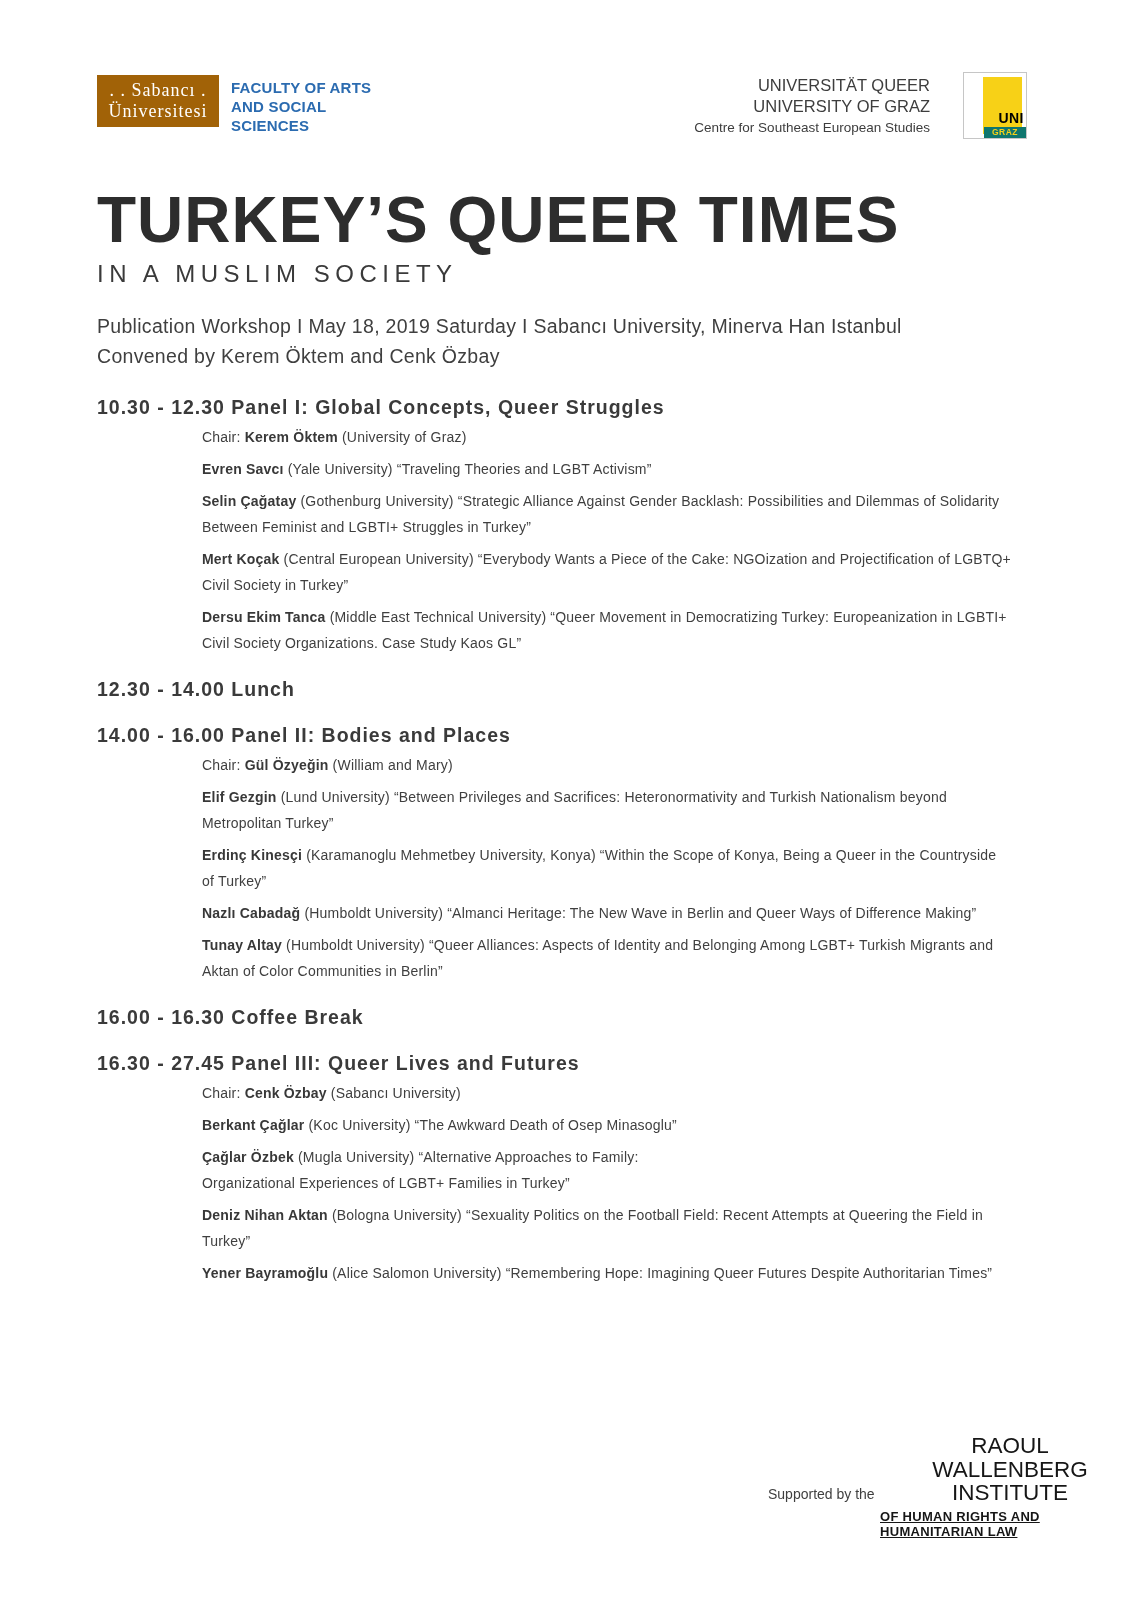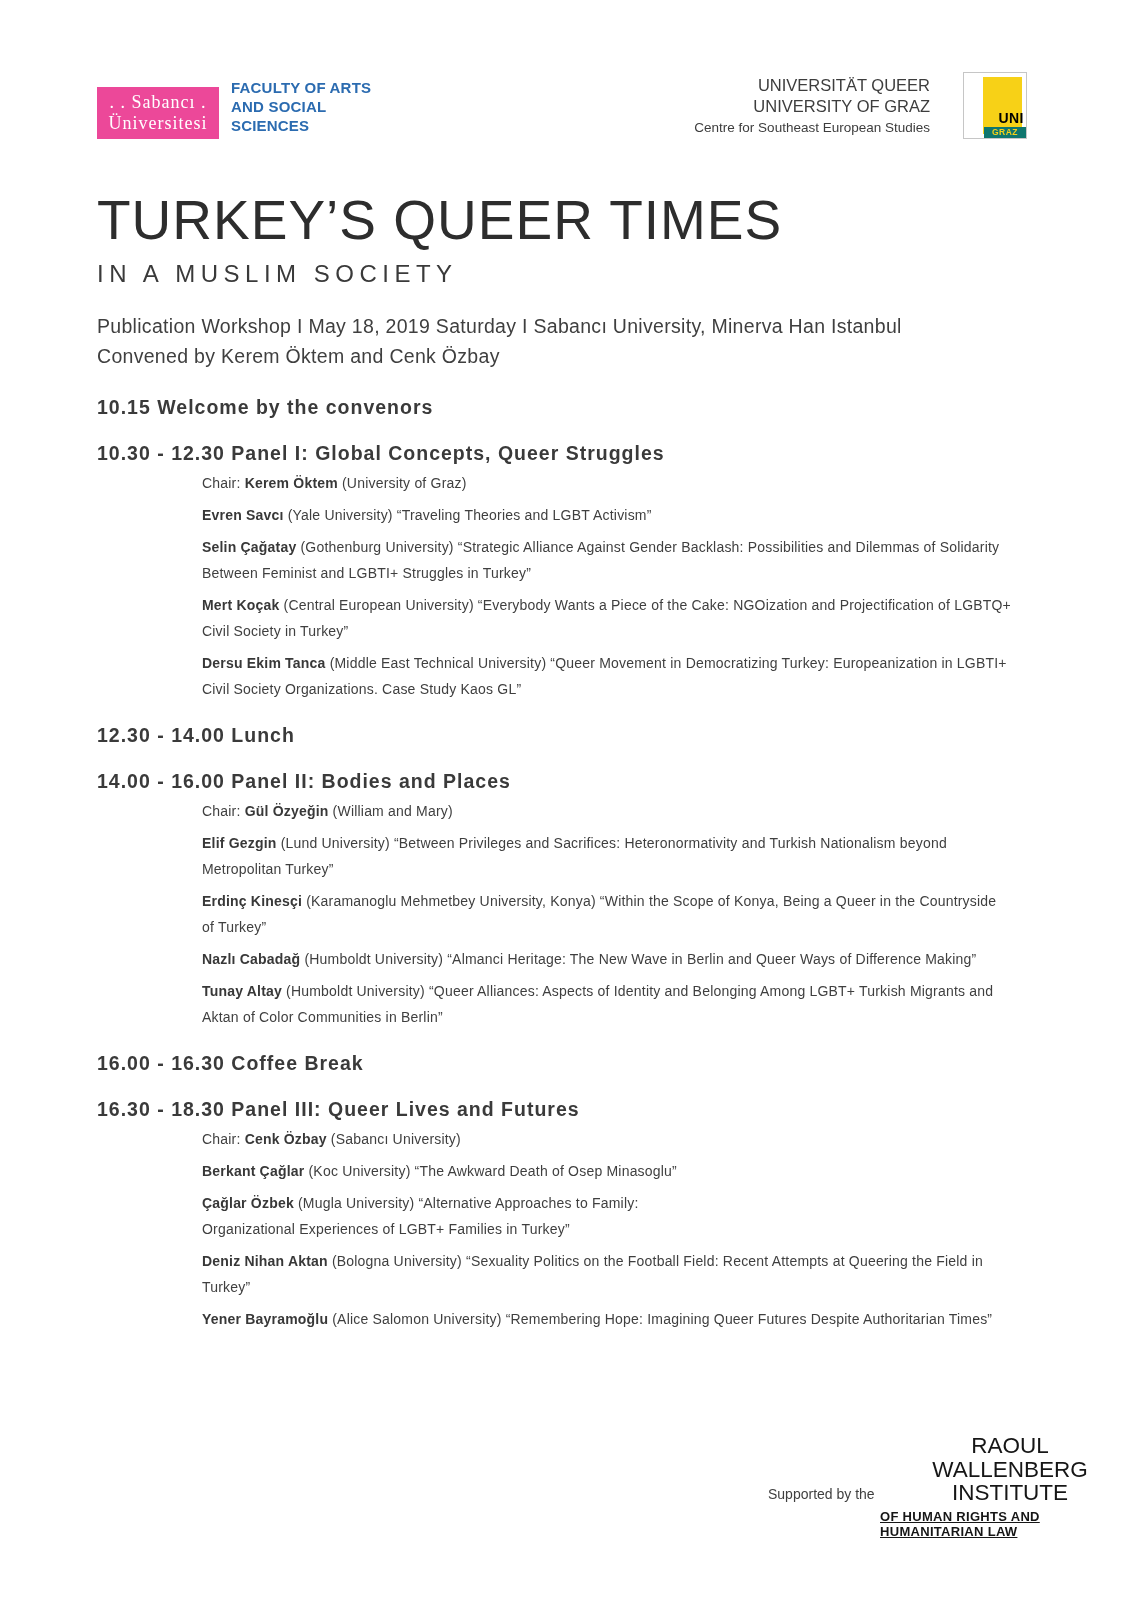--- a/index.html
+++ b/index.html
@@ -4,23 +4,22 @@
 <style>
   html,body { margin:0; padding:0; background:#ffffff; }
   .page {
     position:relative; width:1140px; height:1613px; background:#fff;
     font-family:"Liberation Sans", sans-serif; color:#3f3f3f; overflow:hidden;
   }
 
   
   .sabanci-box {
     position:absolute; left:97px; top:75px; width:122px; height:52px;
-    background:#ec4899; color:#fff; text-align:center;
+    background:#a16207; color:#fff; text-align:center;
     font-family:"Liberation Serif", serif;
-    margin-top:12px;
   }
   .sabanci-box .l1 { font-size:18px; margin-top:5px; letter-spacing:1px; }
   .sabanci-box .l2 { font-size:18px; letter-spacing:1px; }
 
   .faculty {
     position:absolute; left:231px; top:78px;
     color:#2b6bb0; font-weight:700; font-size:15px; line-height:19px; letter-spacing:0.2px;
   }
 
   .graz-text {
@@ -40,21 +39,21 @@
   }
   .graz-logo .bar {
     position:absolute; right:0; bottom:0; width:42px; height:11px; background:#0f766e;
     color:#f7d117; font-size:8.5px; font-weight:700; text-align:center; line-height:11px; letter-spacing:0.5px;
   }
 
   
   .content { position:absolute; left:97px; top:193px; width:915px; }
 
   .title {
-    font-size:55px; line-height:54px; font-weight:400; letter-spacing:1px;
+    font-size:64px; line-height:54px; font-weight:700; letter-spacing:1px;
     color:#2d2d2d; margin:0 0 9px 0;
   }
   .subtitle { margin:0 0 20px 0; }
   .subtitle div {
     font-size:24px; line-height:35px; letter-spacing:5.5px; color:#3a3a3a;
   }
   .intro { margin:0 0 23px 0; }
   .intro div { font-size:19.5px; line-height:30px; letter-spacing:0.3px; color:#3f3f3f; }
 
   .session {
@@ -104,41 +103,40 @@
 
     <div class="subtitle">
       <div>IN A MUSLIM SOCIETY</div>
     </div>
 
     <div class="intro">
       <div>Publication Workshop I May 18, 2019 Saturday I Sabancı University, Minerva Han Istanbul</div>
       <div>Convened by Kerem Öktem and Cenk Özbay</div>
     </div>
 
-    <div class="session"><span>10.15</span> <span>Welcome by the convenors</span></div>
 
     <div class="session"><span>10.30 - 12.30</span> <span>Panel I: Global Concepts, Queer Struggles</span></div>
     <p class="entry"><span>Chair: </span><span class="name">Kerem Öktem</span><span> (University of Graz)</span></p>
     <p class="entry"><span class="name">Evren Savcı</span><span> (Yale University) “Traveling Theories and LGBT Activism”</span></p>
     <p class="entry"><span class="name">Selin Çağatay</span><span> (Gothenburg University) “Strategic Alliance Against Gender Backlash: Possibilities and Dilemmas of Solidarity Between Feminist and LGBTI+ Struggles in Turkey”</span></p>
     <p class="entry"><span class="name">Mert Koçak</span><span> (Central European University) “Everybody Wants a Piece of the Cake: NGOization and Projectification of LGBTQ+ Civil Society in Turkey”</span></p>
     <p class="entry"><span class="name">Dersu Ekim Tanca</span><span> (Middle East Technical University) “Queer Movement in Democratizing Turkey: Europeanization in LGBTI+ Civil Society Organizations. Case Study Kaos GL”</span></p>
 
     <div class="session"><span>12.30 - 14.00</span> <span>Lunch</span></div>
 
     <div class="session"><span>14.00 - 16.00</span> <span>Panel II: Bodies and Places</span></div>
     <p class="entry"><span>Chair: </span><span class="name">Gül Özyeğin</span><span> (William and Mary)</span></p>
     <p class="entry"><span class="name">Elif Gezgin</span><span> (Lund University) “Between Privileges and Sacrifices: Heteronormativity and Turkish Nationalism beyond Metropolitan Turkey”</span></p>
     <p class="entry"><span class="name">Erdinç Kinesçi</span><span> (Karamanoglu Mehmetbey University, Konya) “Within the Scope of Konya, Being a Queer in the Countryside of Turkey”</span></p>
     <p class="entry"><span class="name">Nazlı Cabadağ</span><span> (Humboldt University) “Almanci Heritage: The New Wave in Berlin and Queer Ways of Difference Making”</span></p>
     <p class="entry"><span class="name">Tunay Altay</span><span> (Humboldt University) “Queer Alliances: Aspects of Identity and Belonging Among LGBT+ Turkish Migrants and Aktan of Color Communities in Berlin”</span></p>
 
     <div class="session"><span>16.00 - 16.30</span> <span>Coffee Break</span></div>
 
-    <div class="session"><span>16.30 - 18.30</span> <span>Panel III: Queer Lives and Futures</span></div>
+    <div class="session"><span>16.30 - 27.45</span> <span>Panel III: Queer Lives and Futures</span></div>
     <p class="entry"><span>Chair: </span><span class="name">Cenk Özbay</span><span> (Sabancı University)</span></p>
     <p class="entry"><span class="name">Berkant Çağlar</span><span> (Koc University) “The Awkward Death of Osep Minasoglu”</span></p>
     <p class="entry"><span class="name">Çağlar Özbek</span><span> (Mugla University) “Alternative Approaches to Family:
 Organizational Experiences of LGBT+ Families in Turkey”</span></p>
     <p class="entry"><span class="name">Deniz Nihan Aktan</span><span> (Bologna University) “Sexuality Politics on the Football Field: Recent Attempts at Queering the Field in Turkey”</span></p>
     <p class="entry"><span class="name">Yener Bayramoğlu</span><span> (Alice Salomon University) “Remembering Hope: Imagining Queer Futures Despite Authoritarian Times”</span></p>
   </main>
 
   <div class="supported">Supported by the</div>
   <div class="rwi">

